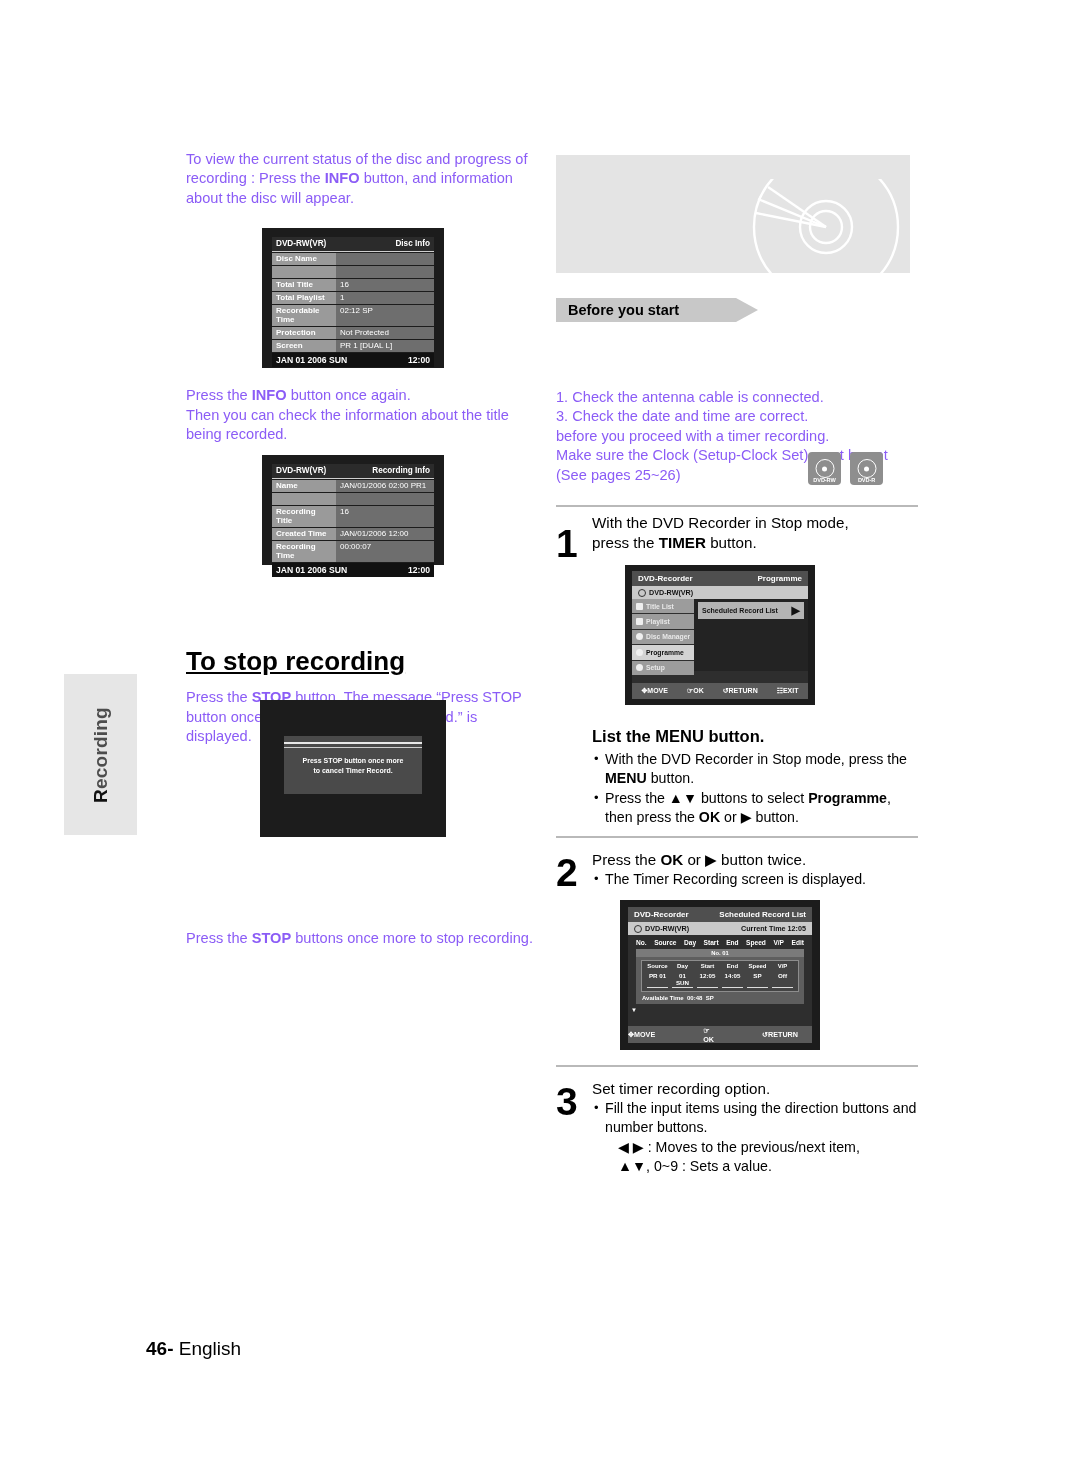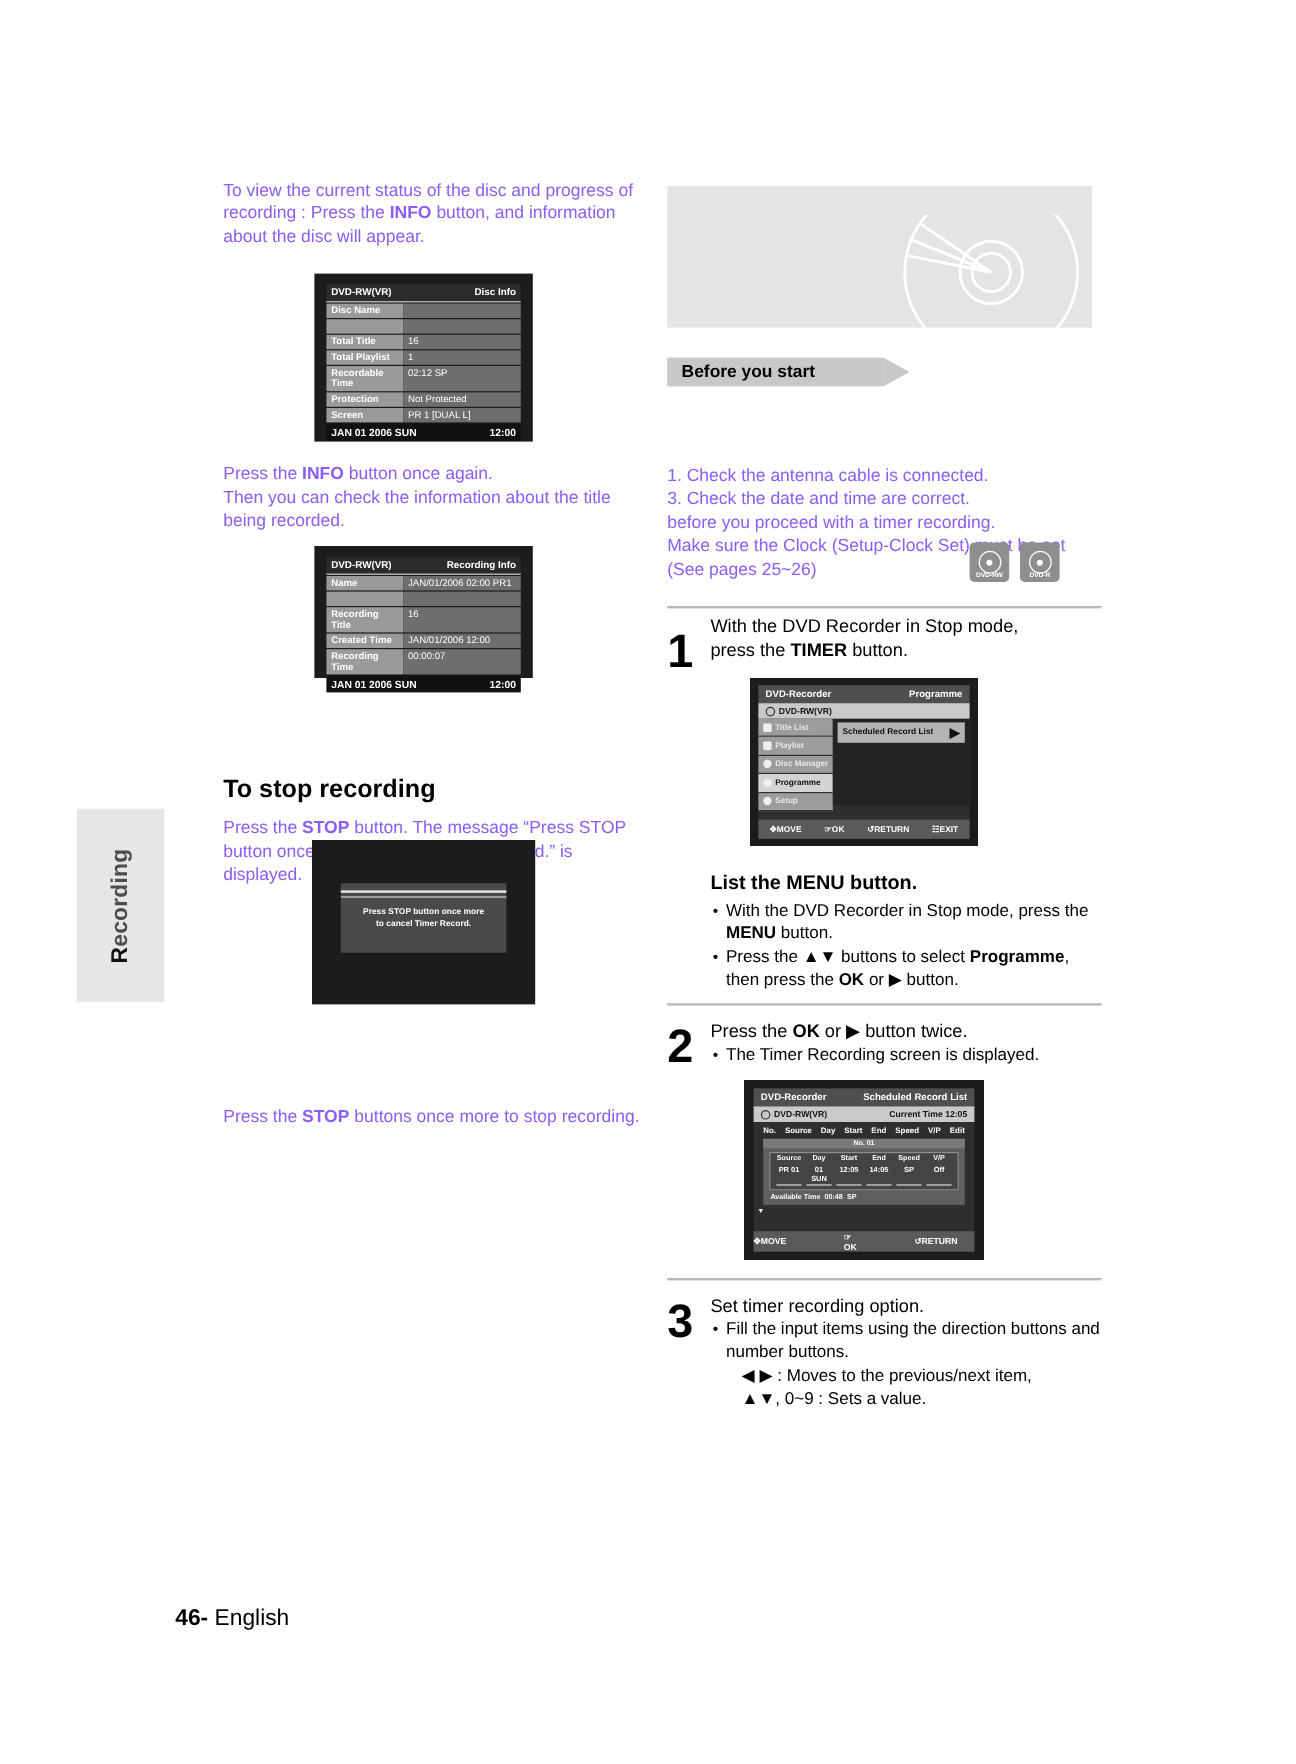--- a/index.html
+++ b/index.html
@@ -20,21 +20,21 @@
     transform:translate(-50%,-50%) rotate(-90deg);
     white-space:nowrap;font-size:19px;font-weight:bold;color:#4d4d4d;
     letter-spacing:.2px;
   }
   .side-tab .vtext .cap{color:#111;}
 
   
   .col-left{position:absolute;left:186px;top:150px;width:350px;}
   .para{font-size:14.6px;line-height:19.4px;color:#8b5cf6;}
   .para b{font-weight:bold;}
-  .h-sub{font-size:21px;font-weight:bold;margin:0;color:#000;}
+  .h-sub{font-size:26px;font-weight:bold;margin:0;color:#000;text-decoration:underline;}
 
   
   .osd{background:#1c1c1c;position:relative;}
   .osd-inner{position:absolute;}
   .row{display:flex;align-items:stretch;}
   .lbl{background:#9a9a9a;color:#fff;font-weight:bold;}
   .val{background:#6e6e6e;color:#fff;}
   .hdr{background:#2b2b2b;color:#fff;font-weight:bold;
        border-bottom:1px solid #cfcfcf;display:flex;justify-content:space-between;}
   .ftr{background:#111;color:#fff;font-weight:bold;display:flex;justify-content:space-between;}

